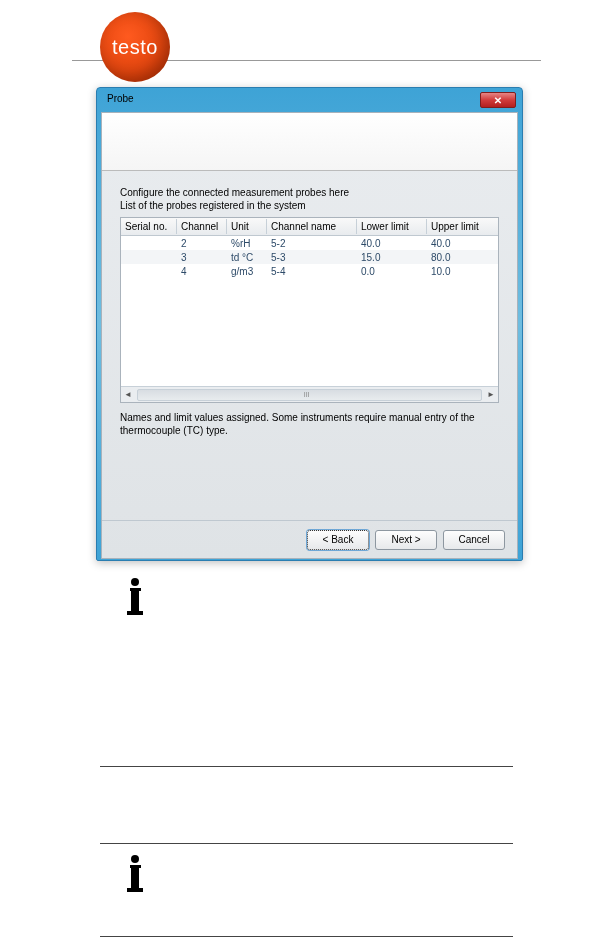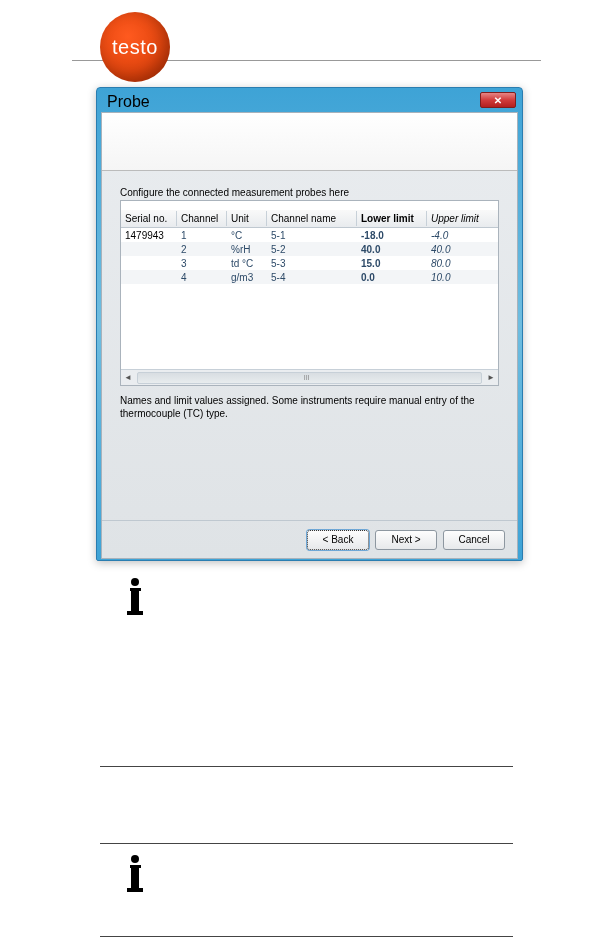--- a/index.html
+++ b/index.html
@@ -55,21 +55,21 @@
     }
     .title-bar {
       height: 20px;
       display: flex;
       align-items: flex-start;
       justify-content: space-between;
       padding: 0 2px;
     }
     .title-text {
       color: #000;
-      font-size: 16px;
+      font-size: 10px;
       padding-left: 4px;
       padding-top: 1px;
     }
     .close-btn {
       width: 36px;
       height: 16px;
       background: linear-gradient(180deg, #e68585 0%, #d13b3b 50%, #b31f1f 100%);
       border: 1px solid #7f1d1d;
       border-radius: 2px;
       display: flex;
@@ -111,34 +111,33 @@
       position: relative;
       overflow: hidden;
     }
     .table-header {
       display: flex;
       background: linear-gradient(180deg, #f9f9f9 0%, #e8ebee 100%);
       border-bottom: 1px solid #bfc8d0;
       font-size: 10px;
       height: 18px;
       align-items: center;
-      margin-top: 9px;
     }
     .col {
       padding: 2px 4px;
       border-right: 1px solid #c7d0d8;
       white-space: nowrap;
       overflow: hidden;
     }
     .col-serial { width: 56px; }
     .col-channel { width: 50px; }
     .col-unit { width: 40px; }
     .col-name { width: 90px; }
-    .col-lower { width: 70px; font-weight: bold; }
-    .col-upper { width: 70px; border-right: none; flex: 1; font-style: italic; }
+    .col-lower { width: 70px; }
+    .col-upper { width: 70px; border-right: none; flex: 1; }
     .table-body {
       font-size: 10px;
     }
     .table-row {
       display: flex;
       height: 14px;
       align-items: center;
     }
     .table-row:nth-child(even) {
       background: #f3f5f7;
@@ -292,39 +291,32 @@
   <div class="title-bar">
     <span class="title-text">Probe</span>
     <div class="close-btn">
       <span>✕</span>
     </div>
   </div>
   <div class="dialog-inner">
     <div class="banner"></div>
     <div class="content">
       <div class="config-text">Configure the connected measurement probes here</div>
+      <div class="list-text">List of the probes registered in the system</div>
 
       <div class="table-container">
         <div class="table-header">
           <div class="col col-serial">Serial no.</div>
           <div class="col col-channel">Channel</div>
           <div class="col col-unit">Unit</div>
           <div class="col col-name">Channel name</div>
           <div class="col col-lower">Lower limit</div>
           <div class="col col-upper">Upper limit</div>
         </div>
         <div class="table-body">
-          <div class="table-row">
-            <div class="col col-serial">1479943</div>
-            <div class="col col-channel">1</div>
-            <div class="col col-unit">°C</div>
-            <div class="col col-name">5-1</div>
-            <div class="col col-lower">-18.0</div>
-            <div class="col col-upper">-4.0</div>
-          </div>
           <div class="table-row">
             <div class="col col-serial"></div>
             <div class="col col-channel">2</div>
             <div class="col col-unit">%rH</div>
             <div class="col col-name">5-2</div>
             <div class="col col-lower">40.0</div>
             <div class="col col-upper">40.0</div>
           </div>
           <div class="table-row">
             <div class="col col-serial"></div>

